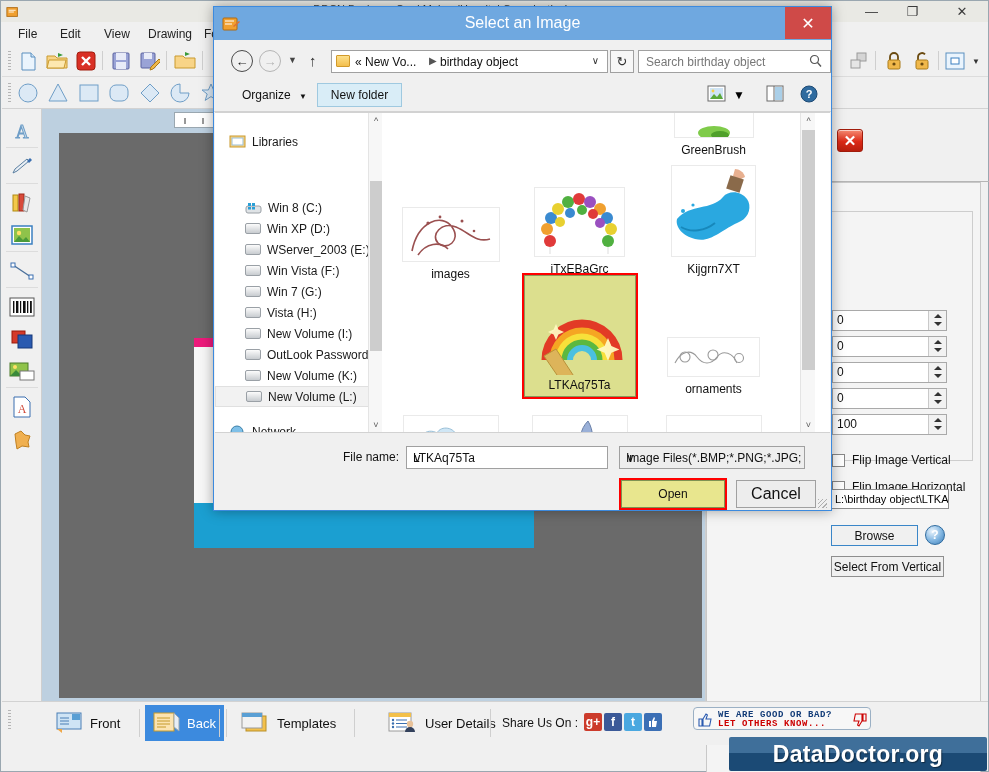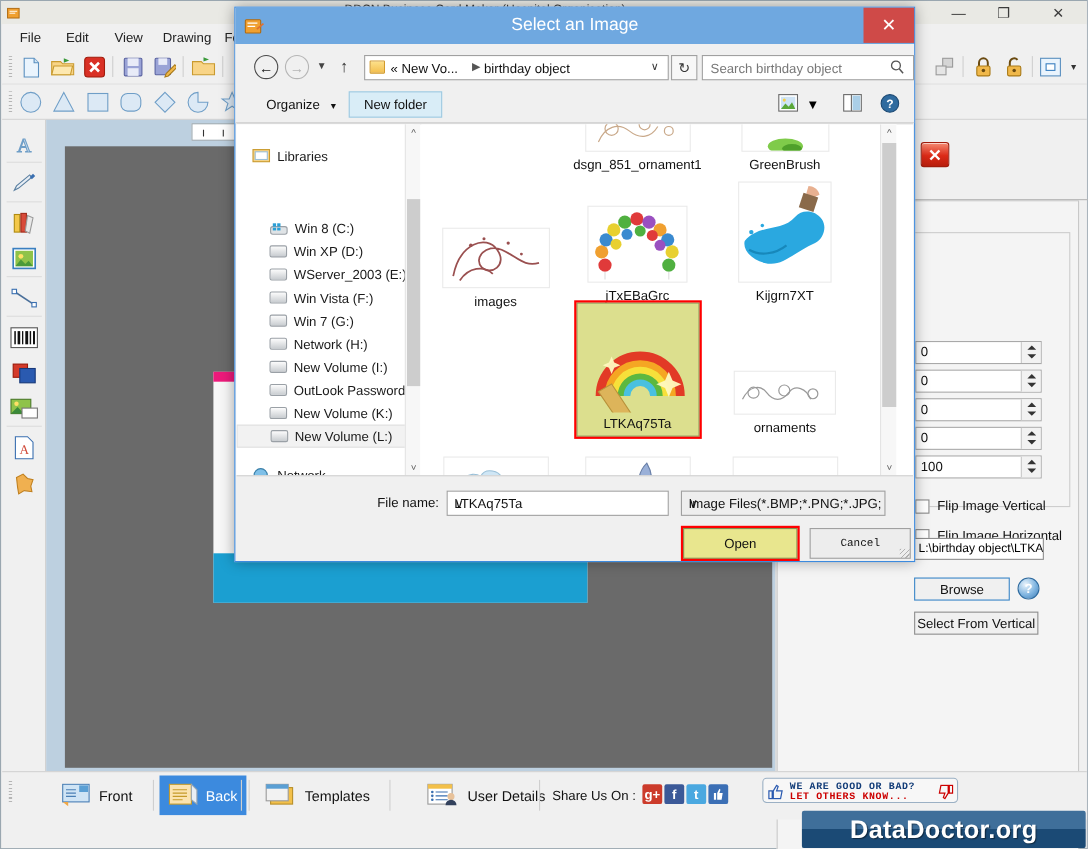--- a/index.html
+++ b/index.html
@@ -373,24 +373,24 @@
   #filter-sel span { position:absolute; left:6px; top:4px; font-size:12px; color:#111; white-space:nowrap; }
   #filter-chev { position:absolute; right:7px; top:4px; font-size:10px; color:#333; }
   #open-btn {
     position:absolute; left:406px; top:47px; width:104px; height:28px;
     background:#e8e68e; border:1px solid #7f9253;
     outline:2px solid #ff0000;
     display:flex; align-items:center; justify-content:center;
     font-size:12px; color:#111;
   }
   #cancel-btn {
-    position:absolute; left:521px; top:47px; width:92px; height:28px;
+    position:absolute; left:521px; top:47px; width:80px; height:28px;
     background:#ededed; border:1px solid #a0a0a0;
     display:flex; align-items:center; justify-content:center;
-    font-size:10px; color:#111;font-family:Liberation Mono, monospace;
+    font-size:16px; color:#111;
   }
   #dlg-grip {
     position:absolute; right:3px; bottom:2px; width:9px; height:9px;
     background-image: repeating-linear-gradient(135deg,#b0b0b0 0 1px, transparent 1px 3px);
   }
 </style>
 </head>
 <body>
 
 <div id="app-window">
@@ -902,21 +902,21 @@
       <div class="tree-row child" style="top:147px">
         <span class="drive-ic"></span>
         <span>Win Vista (F:)</span>
       </div>
       <div class="tree-row child" style="top:168px">
         <span class="drive-ic"></span>
         <span>Win 7 (G:)</span>
       </div>
       <div class="tree-row child" style="top:189px">
         <span class="drive-ic"></span>
-        <span>Network (H:)</span>
+        <span>Vista (H:)</span>
       </div>
       <div class="tree-row child" style="top:210px">
         <span class="drive-ic"></span>
         <span>New Volume (I:)</span>
       </div>
       <div class="tree-row child" style="top:231px">
         <span class="drive-ic"></span>
         <span>OutLook Password</span>
       </div>
       <div class="tree-row child sel" style="top:273px">
@@ -936,35 +936,20 @@
     </div>
 
     <div id="sb-scroll">
       <div class="sb-arrow" style="top:0">^</div>
       <div id="sb-thumb"></div>
       <div class="sb-arrow" style="bottom:0">˅</div>
     </div>
 
     <div id="filelist">
 
-      <div class="fitem" style="left:135px; top:-22px">
-        <div class="fthumb-wrap" style="padding:2px">
-          <div class="fthumb" style="width:96px;height:45px">
-            <svg width="92" height="42" viewBox="0 0 92 42">
-              <g fill="none" stroke="#c9a98a" stroke-width="1.1">
-                <path d="M10 34c6-14 18-18 28-10s20 6 26-4"></path>
-                <circle cx="22" cy="22" r="6"></circle>
-                  <circle cx="52" cy="18" r="5"></circle>
-                  <circle cx="74" cy="24" r="4"></circle>
-              </g>
-            </svg>
-          </div>
-        </div>
-        <div class="fname">dsgn_851_ornament1</div>
-      </div>
       <div class="fitem" style="left:269px; top:-22px">
         <div class="fthumb-wrap" style="padding:2px">
           <div class="fthumb" style="width:80px;height:45px">
             <svg width="76" height="42" viewBox="0 0 76 42">
               <ellipse cx="38" cy="38" rx="16" ry="7" fill="#7fcb4a"></ellipse>
               <ellipse cx="44" cy="40" rx="9" ry="4" fill="#4fa02a"></ellipse>
             </svg>
           </div>
         </div>
         <div class="fname">GreenBrush</div>

